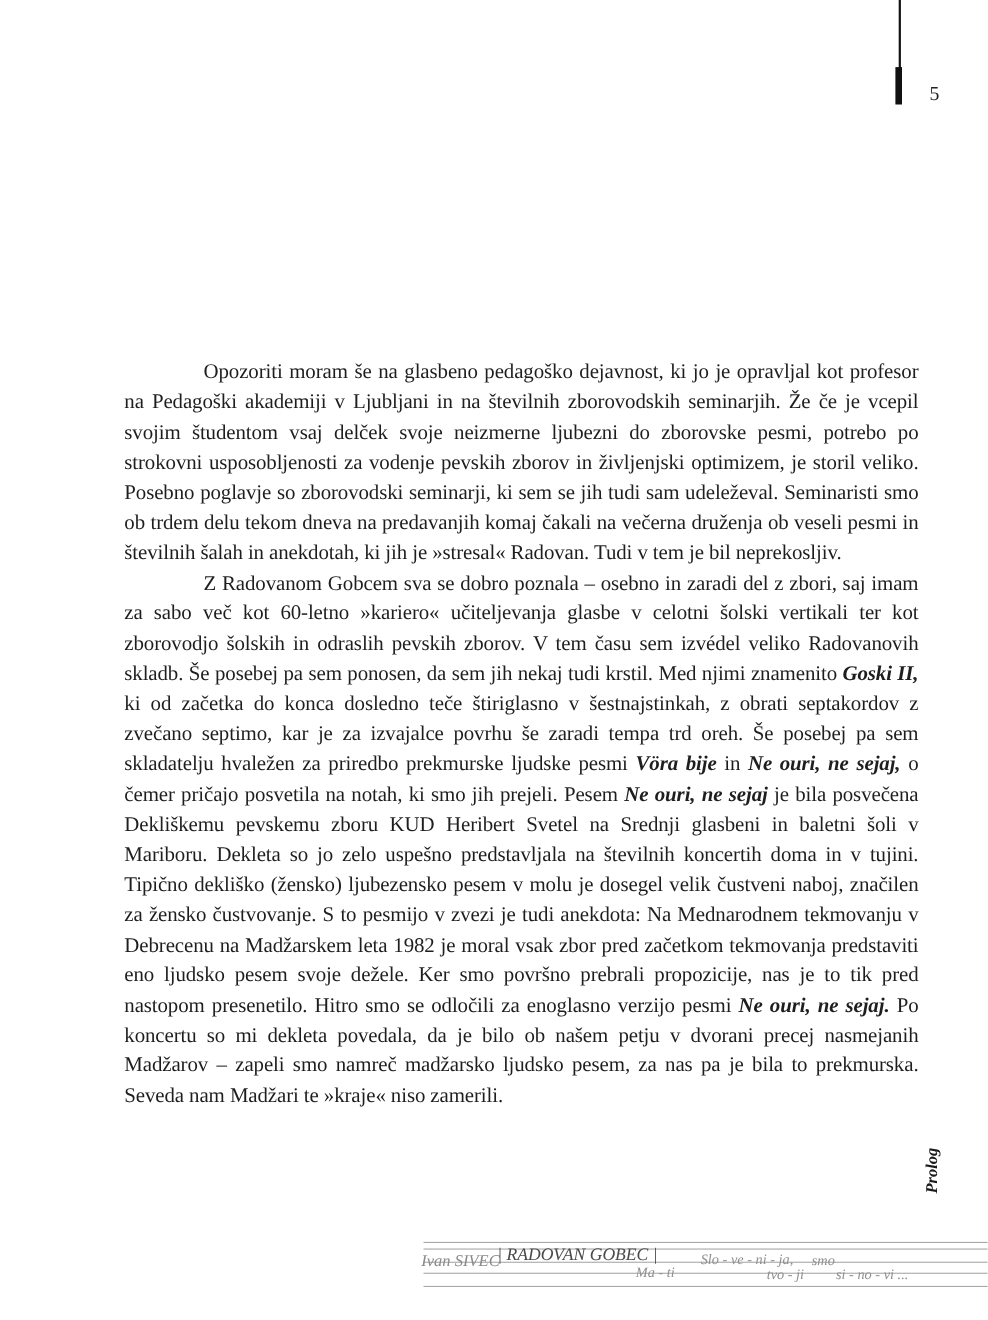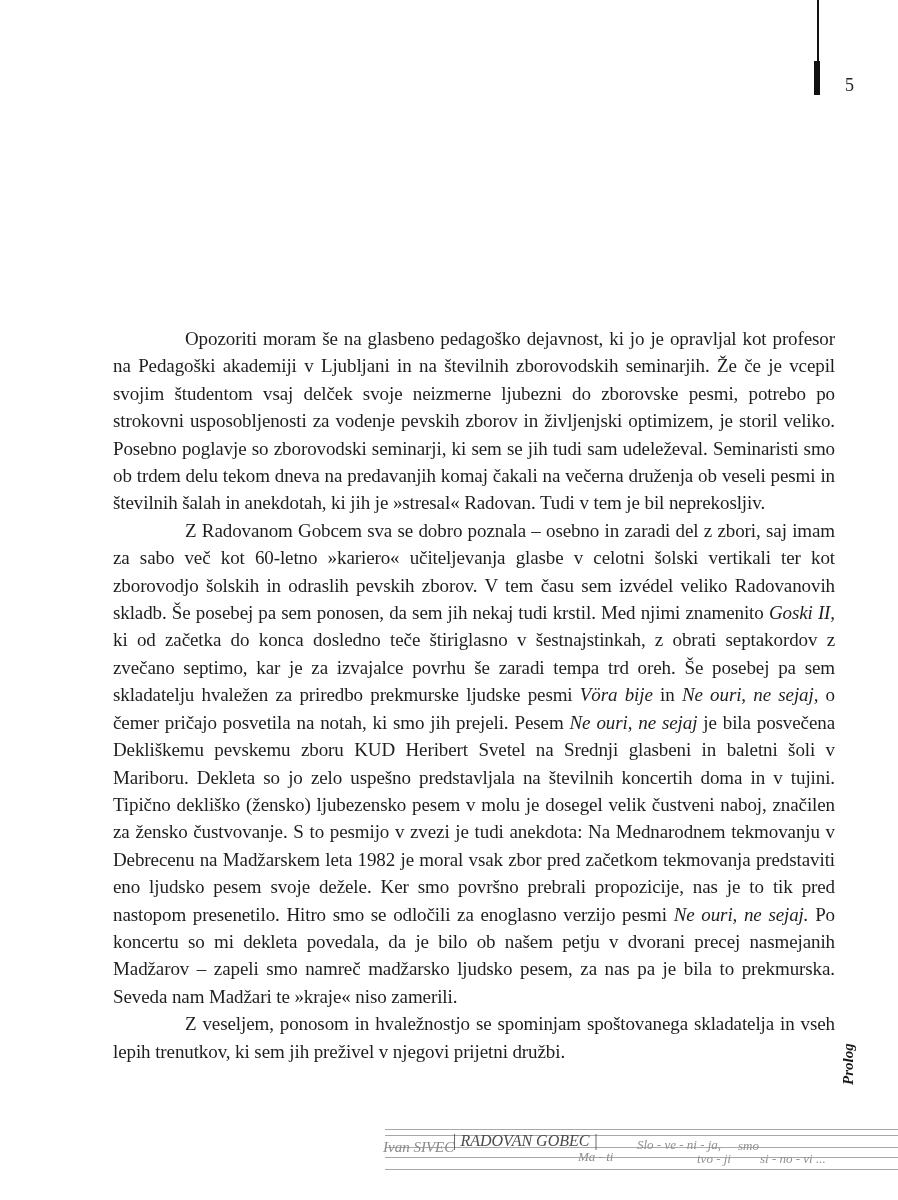--- a/index.html
+++ b/index.html
@@ -54,20 +54,21 @@
     text-align: justify;
     color: #1e1e1e;
   }
   .body-text p {
     margin: 0;
     padding: 0;
     text-indent: 72px;
   }
   .body-text .it {
     font-style: italic;
+    font-weight: bold;
   }
 
   
   .margin-label {
     position: absolute;
     left: 840px;
     top: 1028px;
     height: 72px;
     writing-mode: vertical-rl;
     transform: rotate(180deg);
@@ -136,21 +137,20 @@
 
 <div class="page">
 
   <div class="edge-line"></div>
   <div class="edge-bar"></div>
   <div class="page-number">5</div>
 
   <div class="body-text" id="body-text">
       <p><span>Opozoriti moram še na glasbeno pedagoško dejavnost, ki jo je opravljal kot profesor na Pedagoški akademiji v Ljubljani in na številnih zborovodskih seminarjih. Že če je vcepil svojim študentom vsaj delček svoje neizmerne ljubezni do zborovske pesmi, potrebo po strokovni usposobljenosti za vodenje pevskih zborov in življenjski optimizem, je storil veliko. Posebno poglavje so zborovodski seminarji, ki sem se jih tudi sam udeleževal. Seminaristi smo ob trdem delu tekom dneva na predavanjih komaj čakali na večerna druženja ob veseli pesmi in številnih šalah in anekdotah, ki jih je »stresal« Radovan. Tudi v tem je bil neprekosljiv.</span></p>
       <p><span>Z Radovanom Gobcem sva se dobro poznala – osebno in zaradi del z zbori, saj imam za sabo več kot 60-letno »kariero« učiteljevanja glasbe v celotni šolski vertikali ter kot zborovodjo šolskih in odraslih pevskih zborov. V tem času sem izvédel veliko Radovanovih skladb. Še posebej pa sem ponosen, da sem jih nekaj tudi krstil. Med njimi znamenito </span><span class="it">Goski II,</span><span> ki od začetka do konca dosledno teče štiriglasno v šestnajstinkah, z obrati septakordov z zvečano septimo, kar je za izvajalce povrhu še zaradi tempa trd oreh. Še posebej pa sem skladatelju hvaležen za priredbo prekmurske ljudske pesmi </span><span class="it">Vöra bije</span><span> in </span><span class="it">Ne ouri, ne sejaj,</span><span> o čemer pričajo posvetila na notah, ki smo jih prejeli. Pesem </span><span class="it">Ne ouri, ne sejaj</span><span> je bila posvečena Dekliškemu pevskemu zboru KUD Heribert Svetel na Srednji glasbeni in baletni šoli v Mariboru. Dekleta so jo zelo uspešno predstavljala na številnih koncertih doma in v tujini. Tipično dekliško (žensko) ljubezensko pesem v molu je dosegel velik čustveni naboj, značilen za žensko čustvovanje. S to pesmijo v zvezi je tudi anekdota: Na Mednarodnem tekmovanju v Debrecenu na Madžarskem leta 1982 je moral vsak zbor pred začetkom tekmovanja predstaviti eno ljudsko pesem svoje dežele. Ker smo površno prebrali propozicije, nas je to tik pred nastopom presenetilo. Hitro smo se odločili za enoglasno verzijo pesmi </span><span class="it">Ne ouri, ne sejaj.</span><span> Po koncertu so mi dekleta povedala, da je bilo ob našem petju v dvorani precej nasmejanih Madžarov – zapeli smo namreč madžarsko ljudsko pesem, za nas pa je bila to prekmurska. Seveda nam Madžari te »kraje« niso zamerili.</span></p>
-      <p><span>Z veseljem, ponosom in hvaležnostjo se spominjam spoštovanega skladatelja in vseh lepih trenutkov, ki sem jih preživel v njegovi prijetni družbi.</span></p>
     </div>
 
   <div class="margin-label">Prolog</div>
 
   <div class="footer">
     <div class="staff-line s0"></div>
     <div class="staff-line s1"></div>
     <div class="staff-line s2"></div>
     <div class="staff-line s3"></div>
     <div class="staff-line s4"></div>

